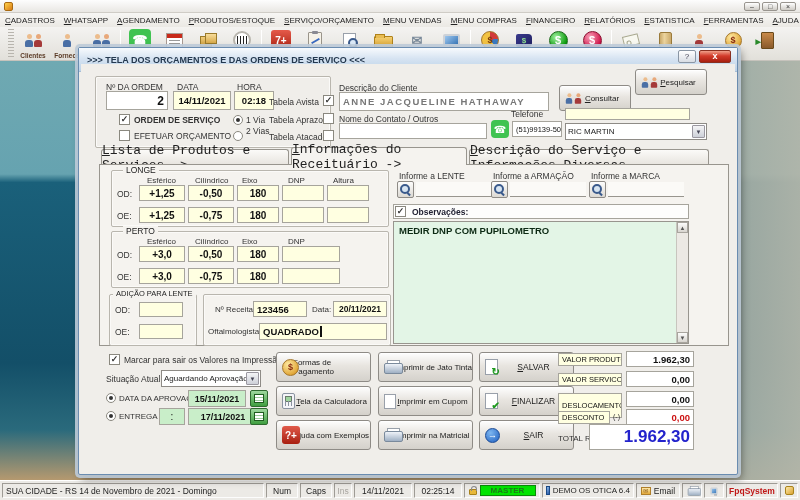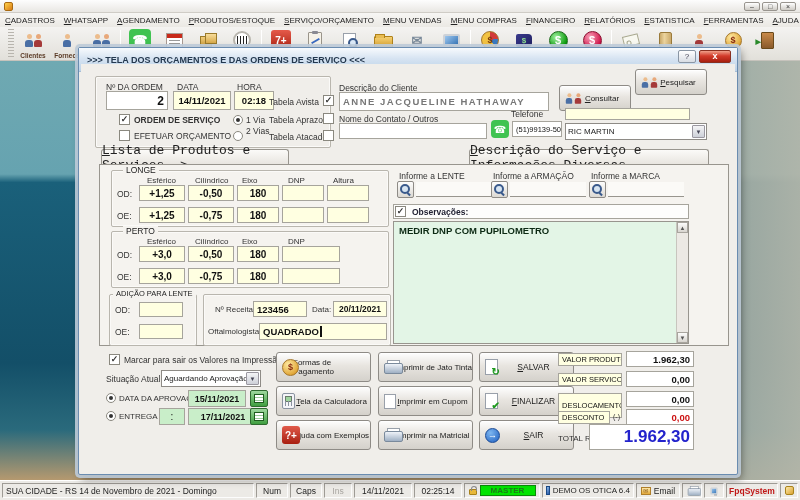--- a/index.html
+++ b/index.html
@@ -381,20 +381,23 @@
 
       <div class="fld yellow" style="left:484px;top:44px;width:125px;height:12px"></div>
       <div class="combo" style="left:484px;top:59px;width:142px;height:17px">
         <span>RIC MARTIN</span>
         <span class="arrow">▼</span>
       </div>
 
       <div class="tab" style="left:20px;width:188px">
           <span class="cap">Lista de Produtos e Serviços  -&gt;</span>
         </div>
+      <div class="tab active" style="left:210px;width:176px">
+          <span class="cap">Informações do Receituário  -&gt;</span>
+        </div>
       <div class="tab" style="left:388px;width:240px">
           <span class="cap">Descrição do Serviço e Informações Diversas</span>
         </div>
 
       <div class="panel"></div>
 
       <div class="gbox" style="left:30px;top:106px;width:278px;height:57px;z-index:3"></div>
       <div class="gbox-lbl" style="left:42px;top:101px;z-index:4;background:#f5f3ef">LONGE</div>
       <div class="lbl" style="left:66px;top:112px;z-index:4;font-size:8px">Esférico</div>
       <div class="lbl" style="left:114px;top:112px;z-index:4;font-size:8px">Cilíndrico</div>
@@ -566,21 +569,21 @@
       <div class="lbl" style="left:477px;top:370px;font-size:8px">TOTAL R$</div>
       <div class="fld bold rightal" style="left:508px;top:360px;width:105px;height:26px;font-size:17px;color:#2323cc">1.962,30</div>
 
     </div>
   </div>
 
   <div class="statusbar">
     <span class="sp" style="flex:1;justify-content:flex-start">SUA CIDADE - RS 14 de Novembro de 2021 - Domingo</span>
     <span class="sp" style="width:32px">Num</span>
     <span class="sp" style="width:32px">Caps</span>
-    <span class="sp dim" style="width:28px">Ins</span>
+    <span class="sp dim" style="width:18px">Ins</span>
     <span class="sp" style="width:58px">14/11/2021</span>
     <span class="sp" style="width:48px">02:25:14</span>
     <span class="sp" style="width:76px">
       <span class="locki"></span>
       <span class="masterbar">MASTER</span>
     </span>
     <span class="sp" style="width:92px">
       <span class="bluesq"></span>
       <span style="font-size:8px">DEMO OS OTICA 6.4</span>
     </span>

